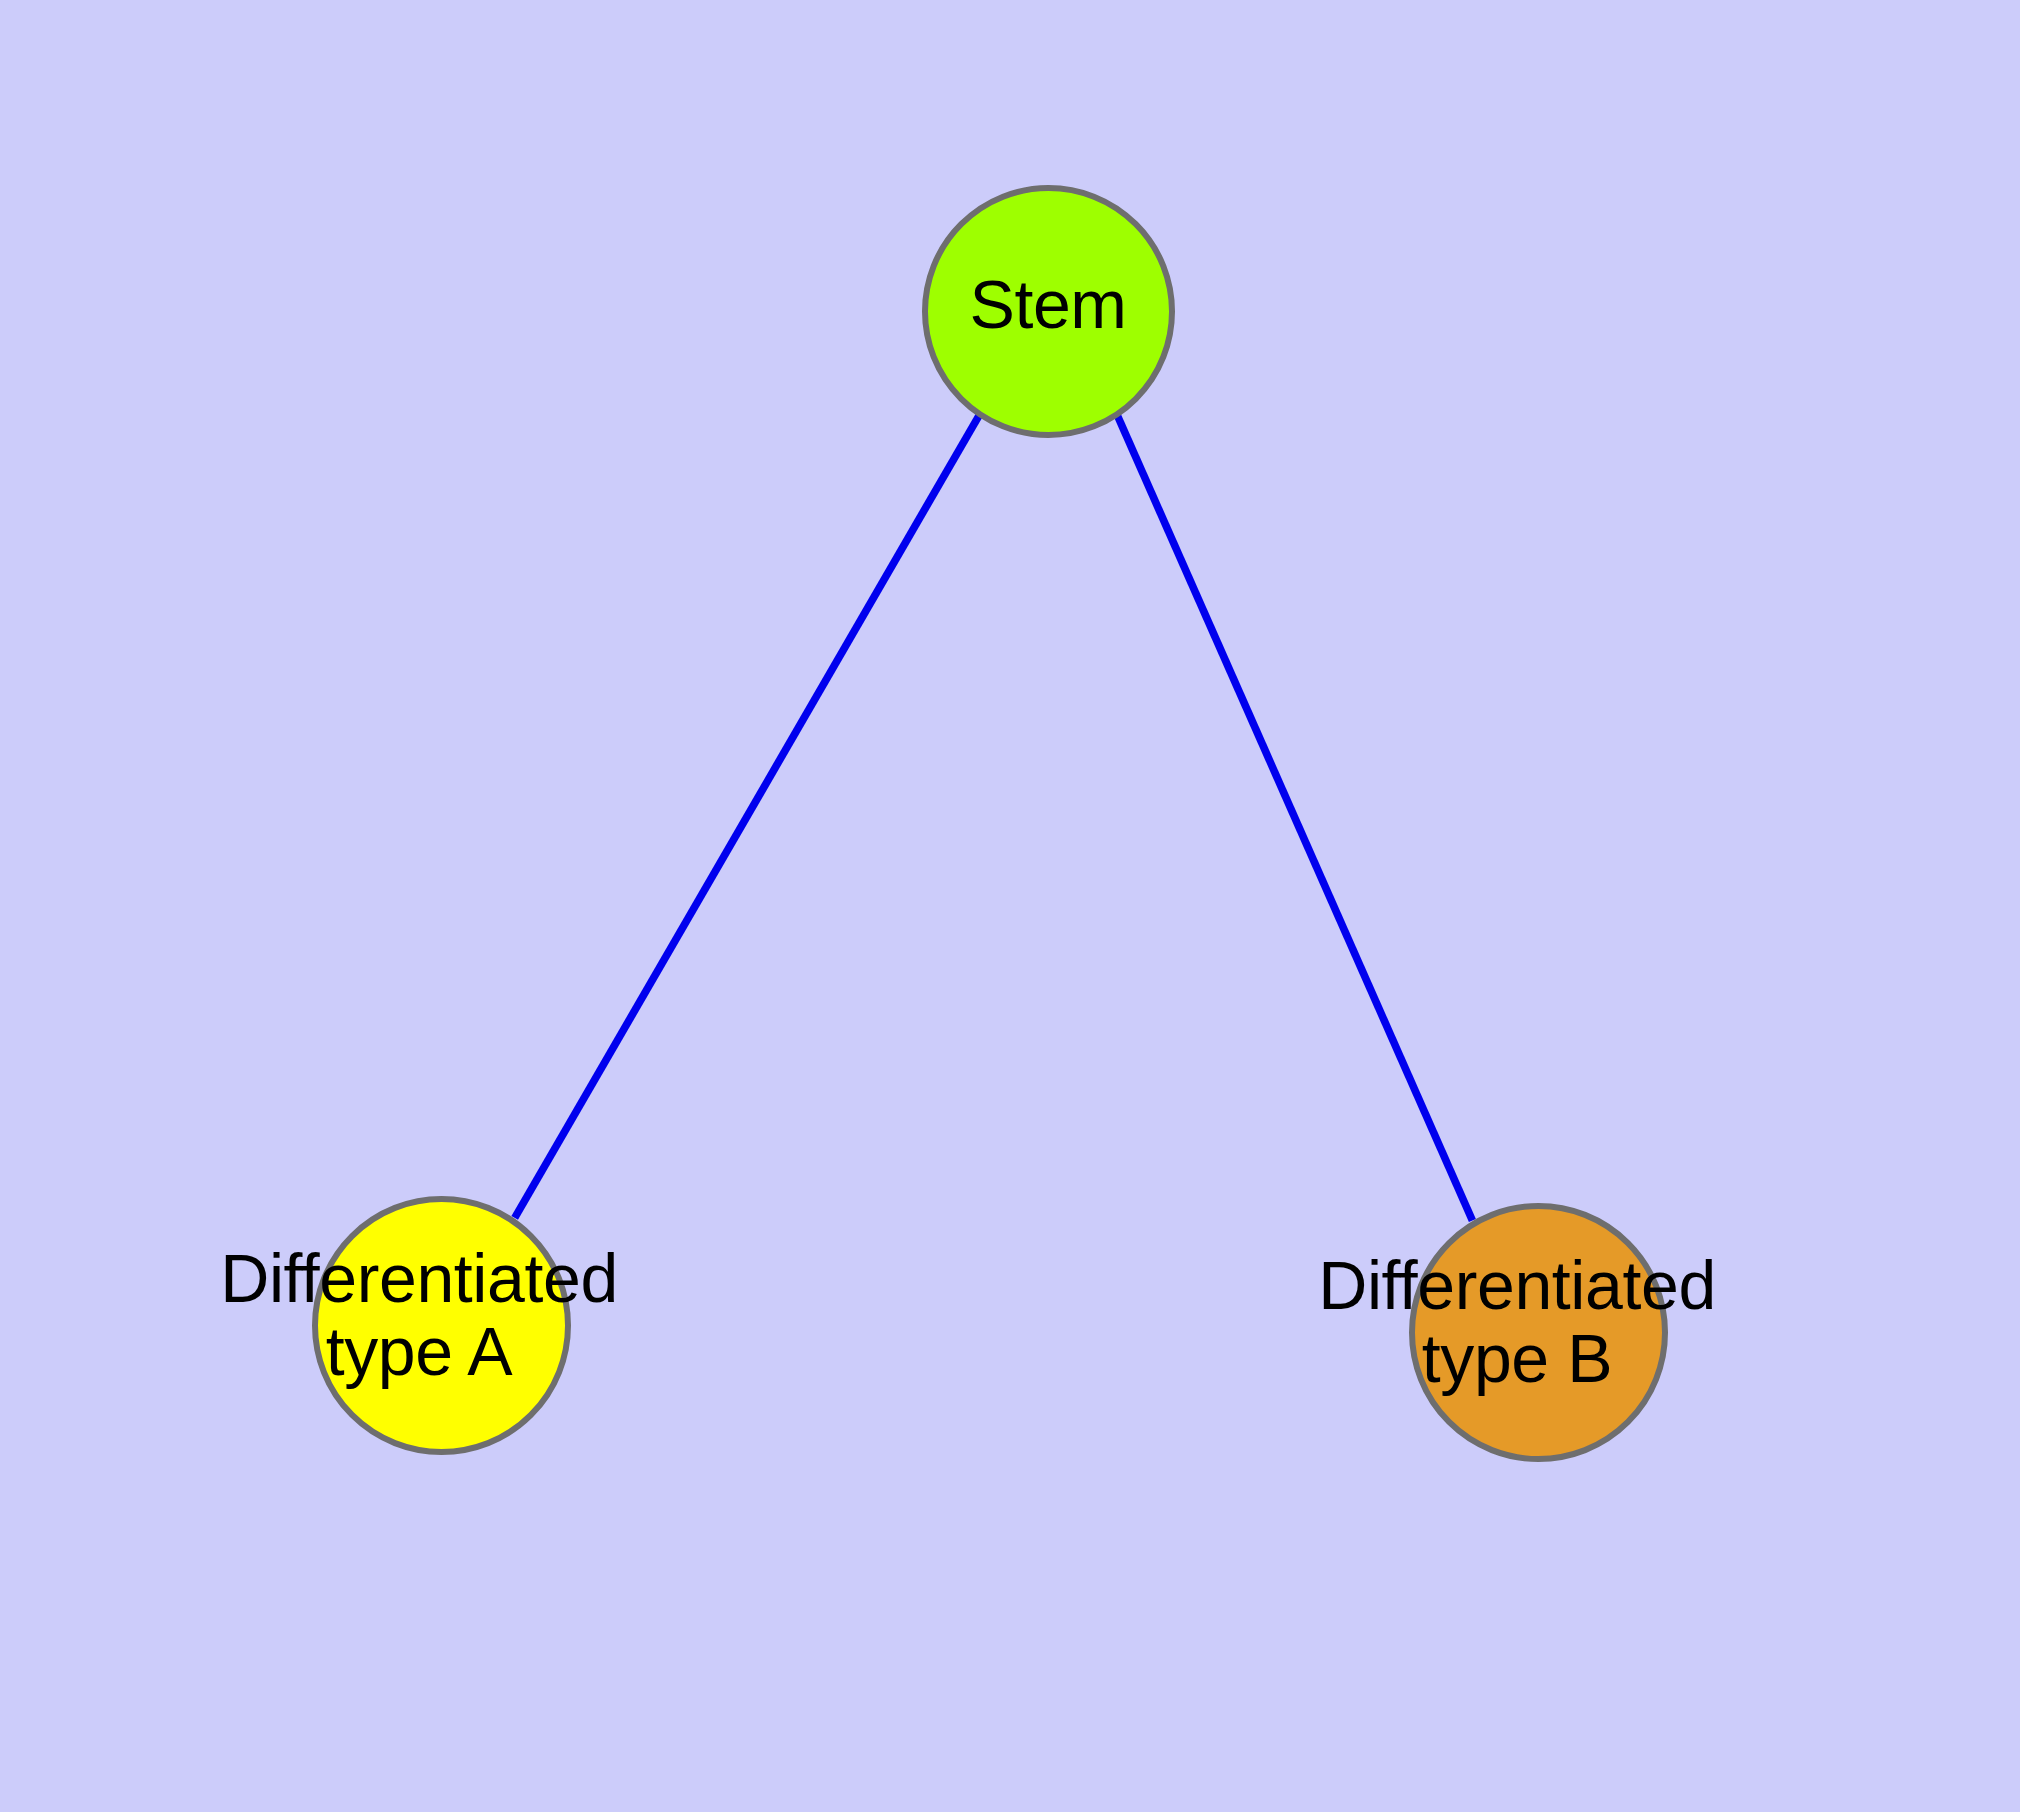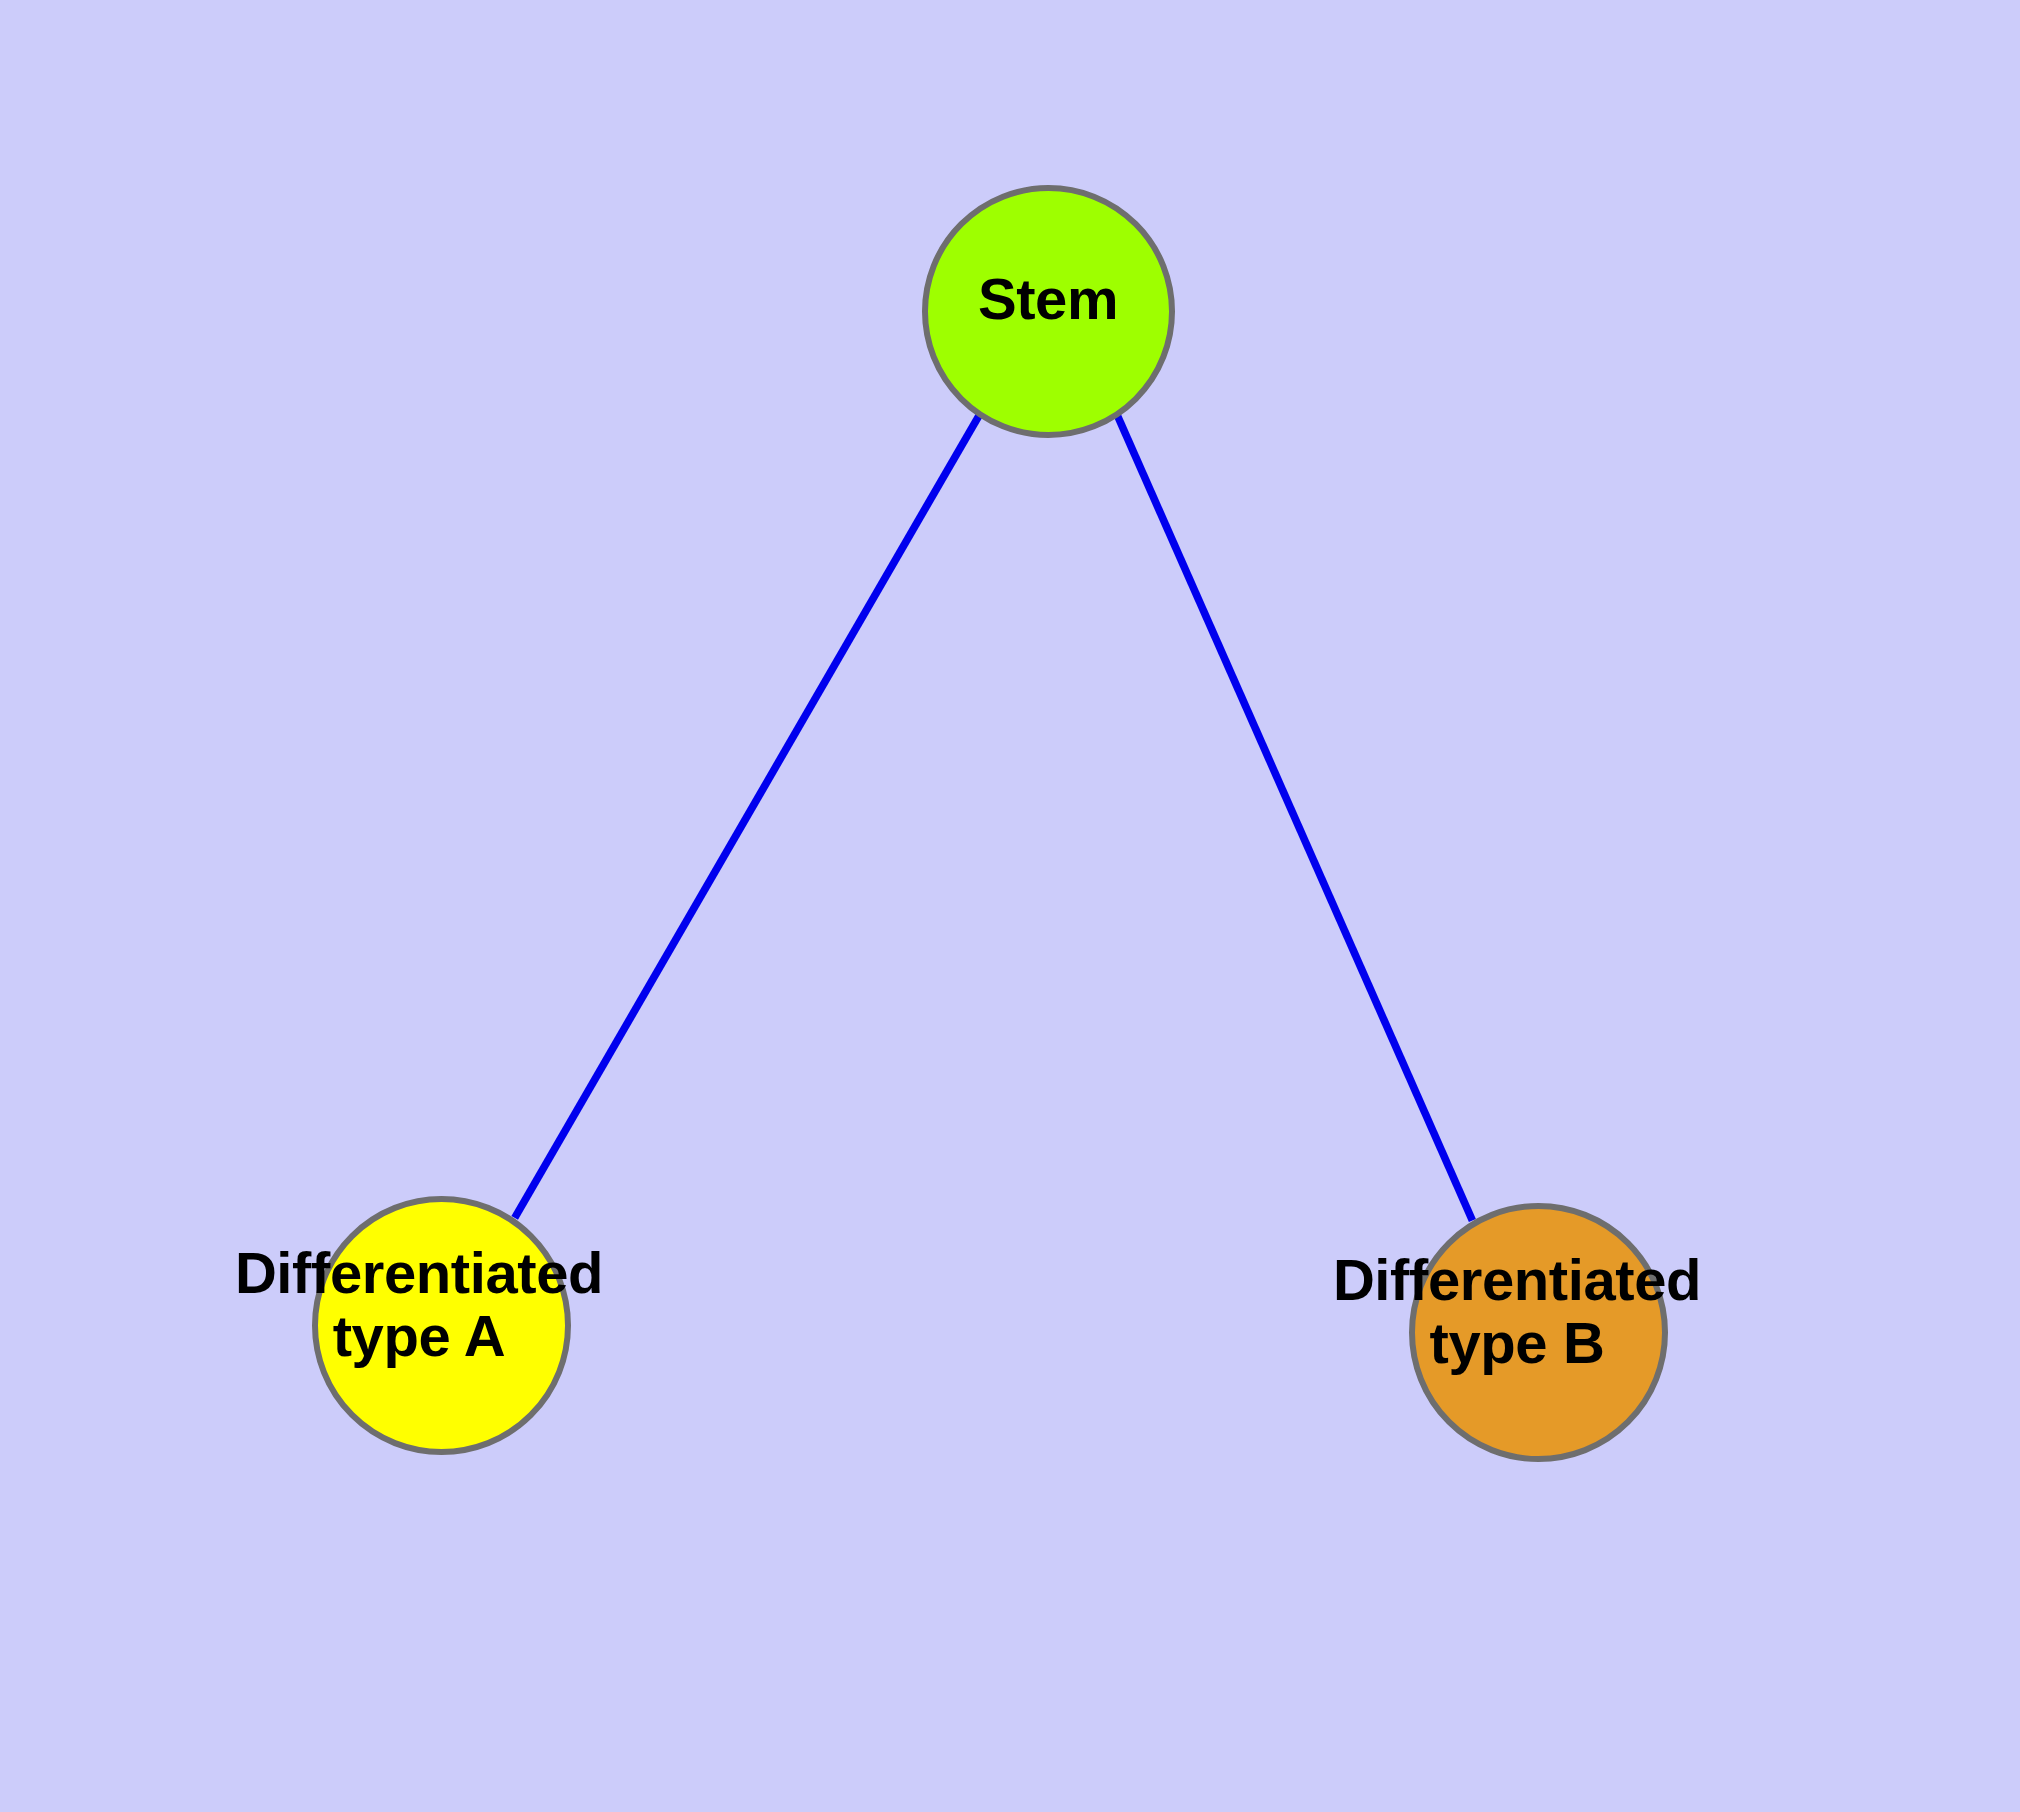--- a/index.html
+++ b/index.html
@@ -38,22 +38,22 @@
     position: absolute;
     border-radius: 50%;
     box-sizing: border-box;
     border: 6.8px solid #6e6e6e;
   }
   .node-label {
     position: absolute;
     text-align: center;
     color: #000000;
     font-family: "Liberation Sans", sans-serif;
-    font-weight: bold;
-    font-size: 58px;
+    font-weight: normal;
+    font-size: 68px;
     line-height: 1.08;
     white-space: pre;
     letter-spacing: -0.4px;
     pointer-events: none;
   }
 </style>
 </head>
 <body style="background: rgb(204, 204, 250);">
 
 <div id="graph-canvas" style="background: rgb(204, 204, 250);">

